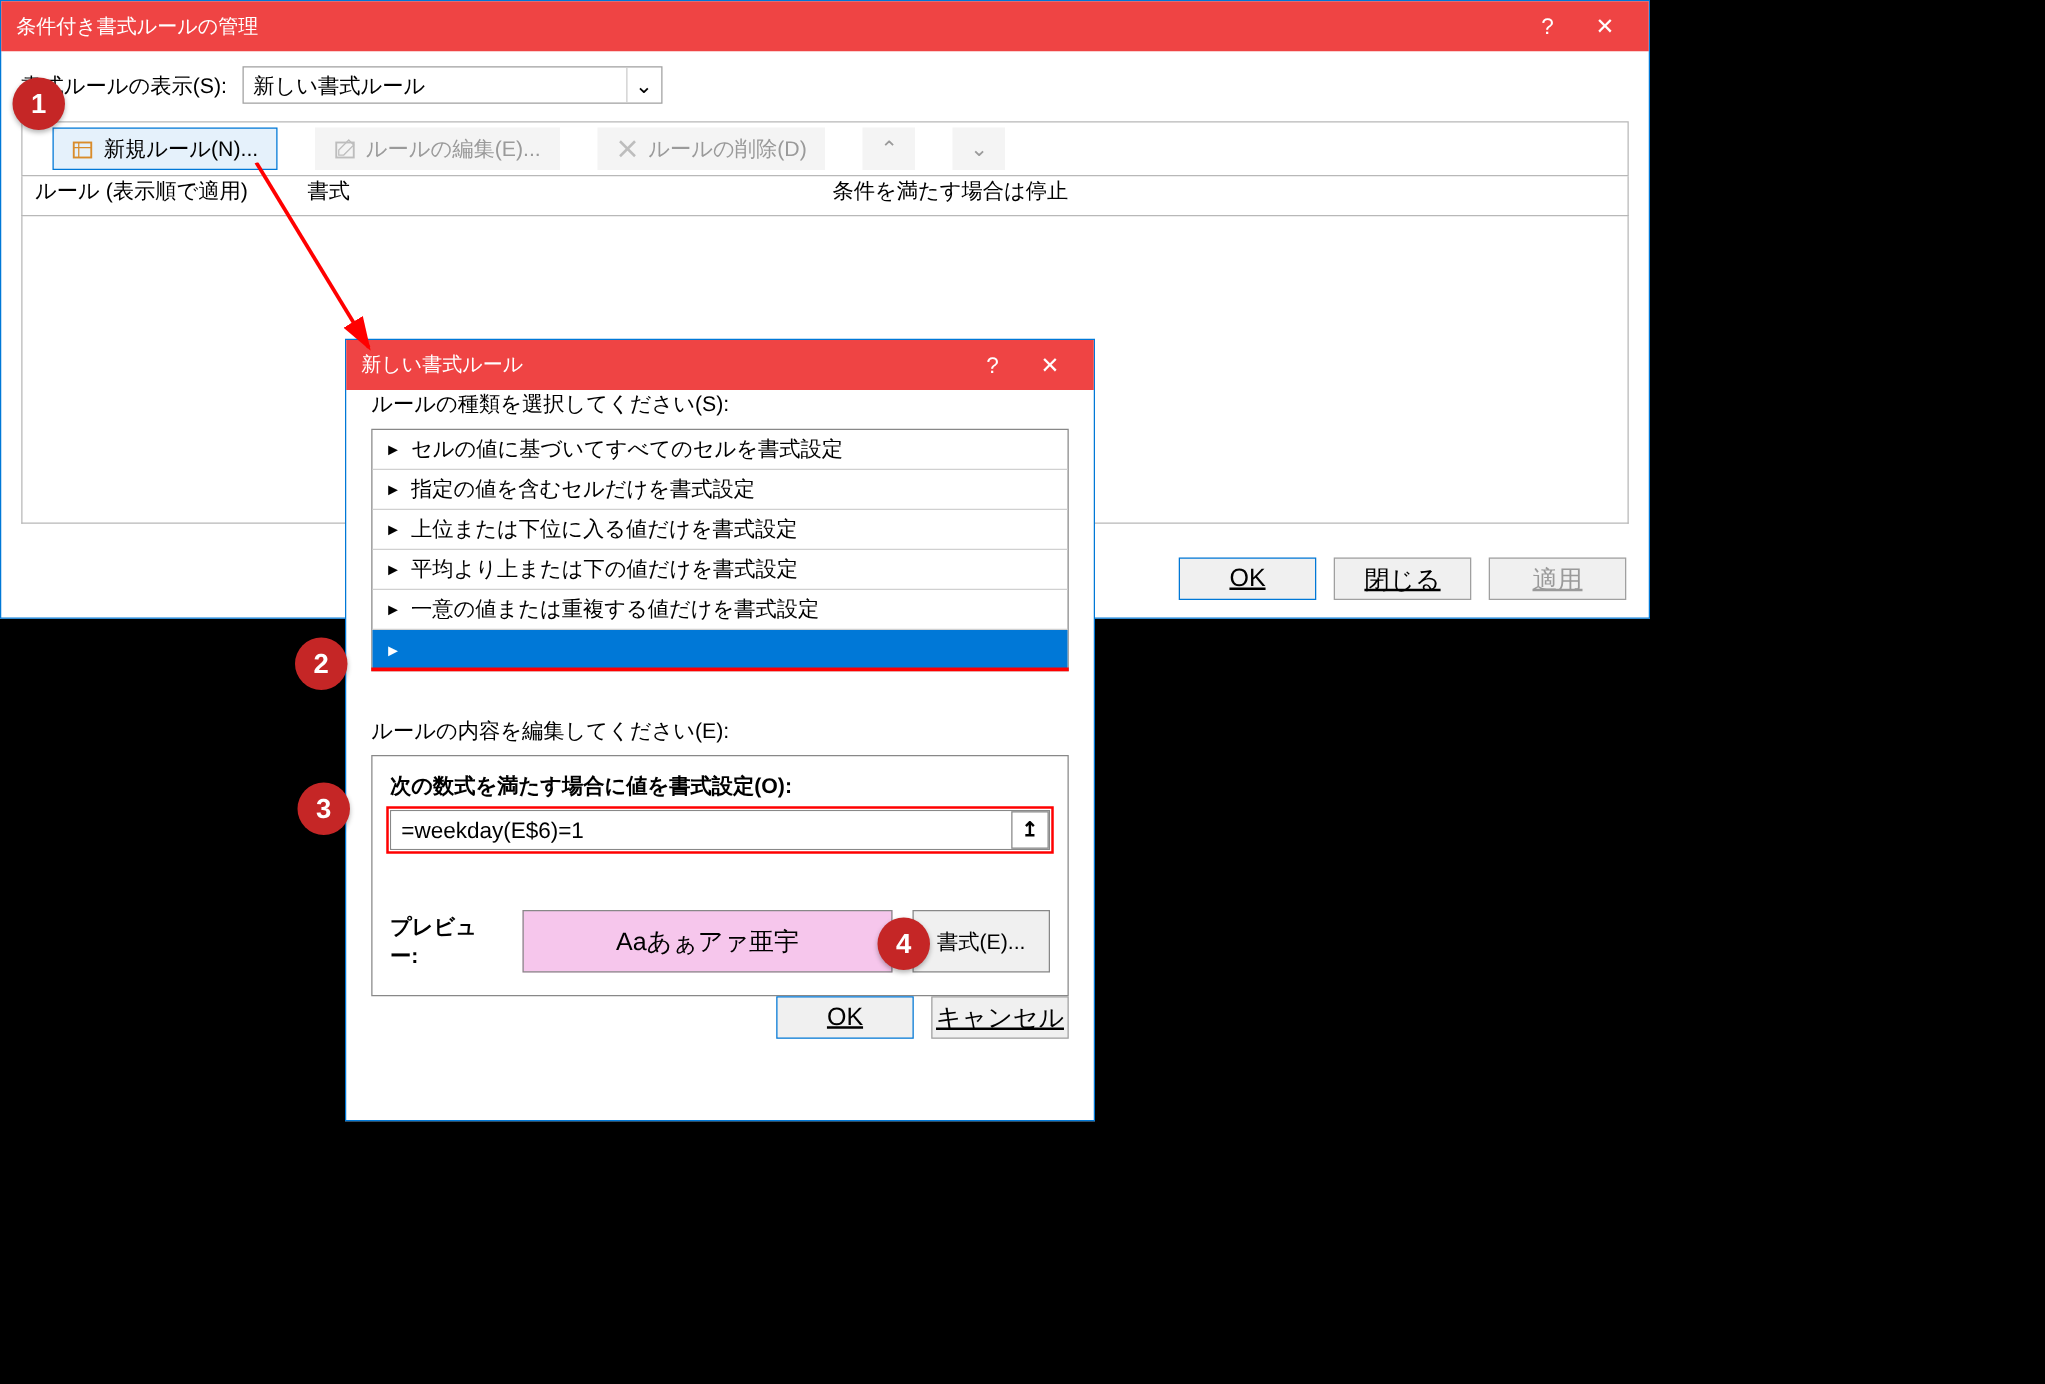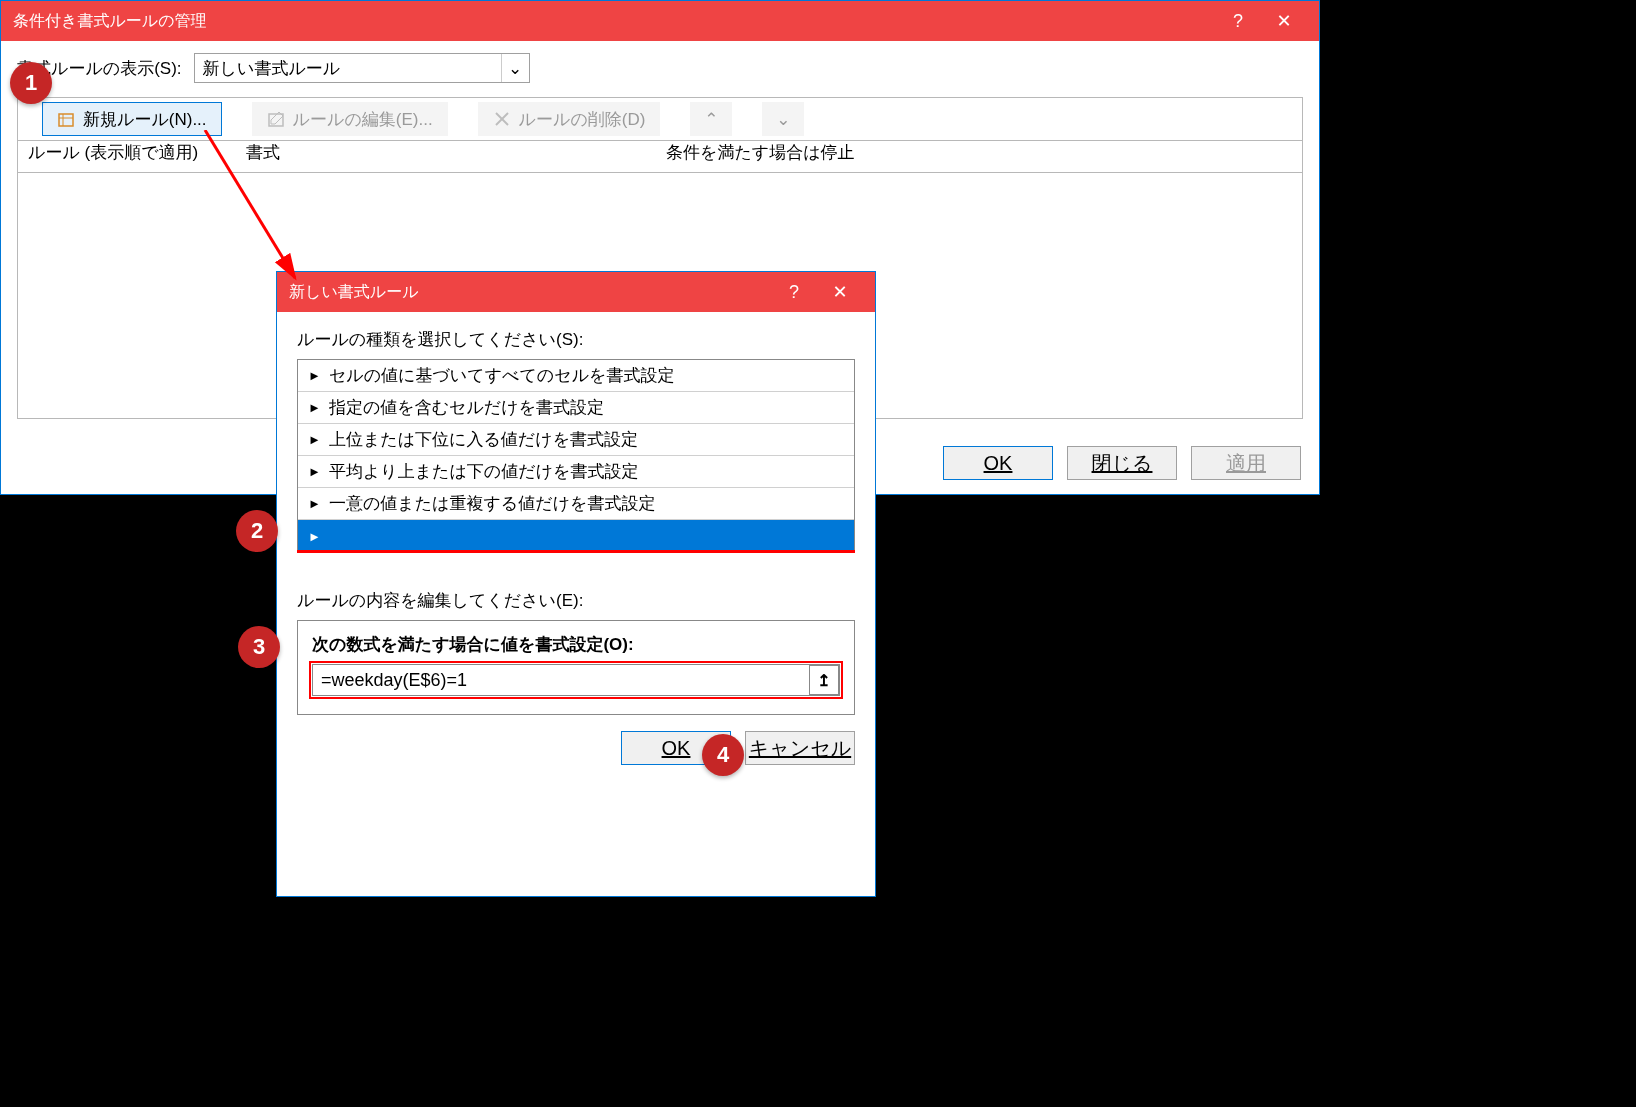--- a/index.html
+++ b/index.html
@@ -33,21 +33,21 @@
 
 .rule-list { border: 1px solid #b8b8b8; border-top: none; height: 246px; }
 
 .footer-btns { position: absolute; right: 18px; bottom: 14px; display: flex; gap: 14px; }
 .dlg-btn { width: 110px; height: 34px; border: 1px solid #a0a0a0; background: #f0f0f0; font-size: 20px; text-decoration: underline; }
 .dlg-btn.default { border: 1px solid #0078d7; }
 .dlg-btn.disabled { color: #9a9a9a; }
 
 
 .newrule-dialog { position: absolute; left: 276px; top: 271px; width: 600px; height: 626px; background: #fff; border: 1px solid #0078d7; }
-.nr-body { padding: 16px 20px; }
+.nr-body { padding: 0 20px; }
 .nr-label { font-size: 17px; margin-bottom: 8px; }
 .rule-types { border: 1.5px solid #888; }
 .rt-item { height: 32px; display: flex; align-items: center; padding: 0 10px; font-size: 17px; border-bottom: 1px solid #d0d0d0; gap: 8px; }
 .rt-item:last-child { border-bottom: none; }
 .rt-item.sel { background: #0078d7; color: #fff; }
 .arrow { font-size: 13px; }
 .red-underline { height: 3px; background: #ff0000; margin-top: -3px; }
 
 .content-box { border: 1.5px solid #888; padding: 12px 14px 18px 14px; margin-top: 8px; }
 .formula-label { font-size: 17px; font-weight: bold; margin-bottom: 8px; }
@@ -179,20 +179,27 @@
 
     <div class="nr-label" style="margin-top:36px;">ルールの内容を編集してください(E):</div>
     <div class="content-box">
       <div class="formula-label">次の数式を満たす場合に値を書式設定(O):</div>
       <div class="formula-input-wrap red-box">
         <input class="formula-input" value="=weekday(E$6)=1" style="">
         <div class="ref-btn">
           <span>↥</span>
         </div>
       </div>
+      <div class="preview-row">
+        <span class="preview-label">プレビュー:</span>
+        <div class="preview-box">
+          <span>Aaあぁアァ亜宇</span>
+        </div>
+        <button class="format-btn">書式(E)...</button>
+      </div>
     </div>
   </div>
   <div class="nr-footer">
     <button class="dlg-btn default">OK</button>
     <button class="dlg-btn">キャンセル</button>
   </div>
 </div>
 
 <div class="badge b1">1</div>
 <div class="badge b2">2</div>

